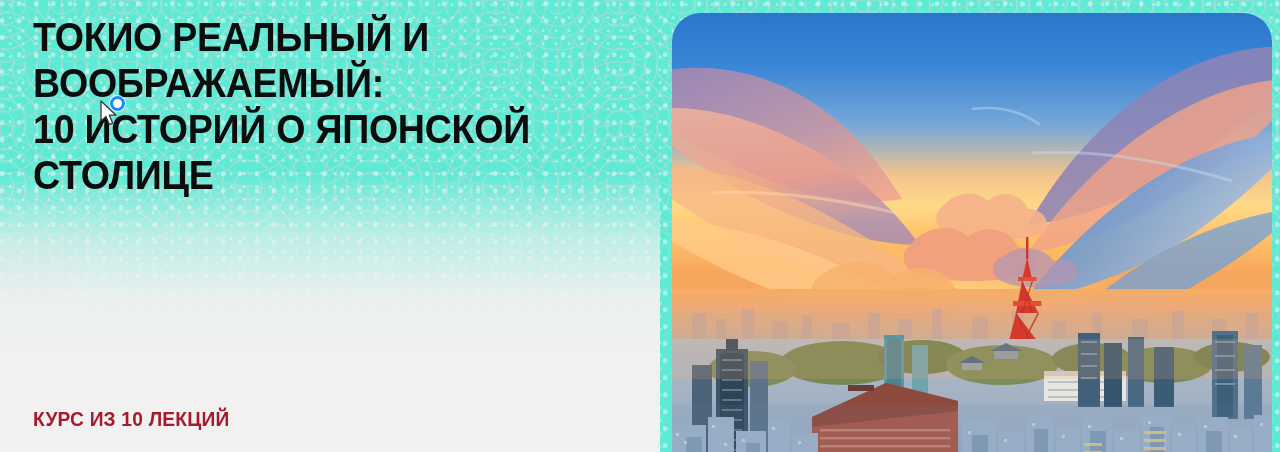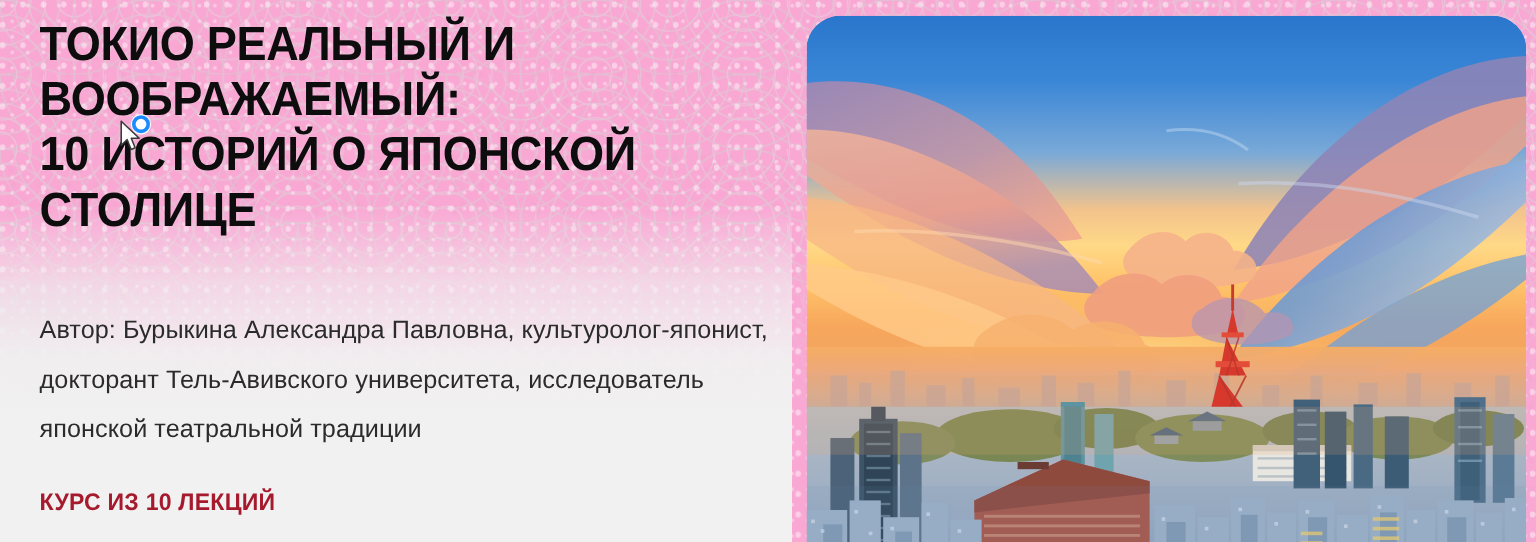--- a/index.html
+++ b/index.html
@@ -9,21 +9,21 @@
     height:452px;
     overflow:hidden;
     font-family:"Liberation Sans", sans-serif;
     background:#f1f1f1;
   }
 
   #page {
     position:relative;
     width:1280px;
     height:452px;
-    background:#f9a8d4;
+    background:#5eead4;
     overflow:hidden;
   }
 
   
   .bg-pattern {
     position:absolute;
     left:0; top:0;
     width:1280px; height:452px;
     z-index:0;
     opacity:.55;
@@ -195,21 +195,20 @@
   <div class="bg-blob2"></div>
   <div class="bg-fade"></div>
 
   <div class="text-col">
 
     <h1 class="course-title">ТОКИО РЕАЛЬНЫЙ И
 ВООБРАЖАЕМЫЙ:
 10 ИСТОРИЙ О ЯПОНСКОЙ
 СТОЛИЦЕ</h1>
 
-    <p class="course-author">Автор: Бурыкина Александра Павловна, культуролог-японист, докторант Тель-Авивского университета, исследователь японской театральной традиции</p>
 
     <div class="course-badge">КУРС ИЗ 10 ЛЕКЦИЙ</div>
   </div>
 
   <div class="hero">
     <svg viewBox="0 0 600 452" preserveAspectRatio="xMidYMid slice" aria-hidden="true">
       <defs>
 
         <linearGradient id="skyG" x1="0.5" y1="0" x2="0.5" y2="1">
           <stop offset="0%" stop-color="#2a76cc"></stop>

